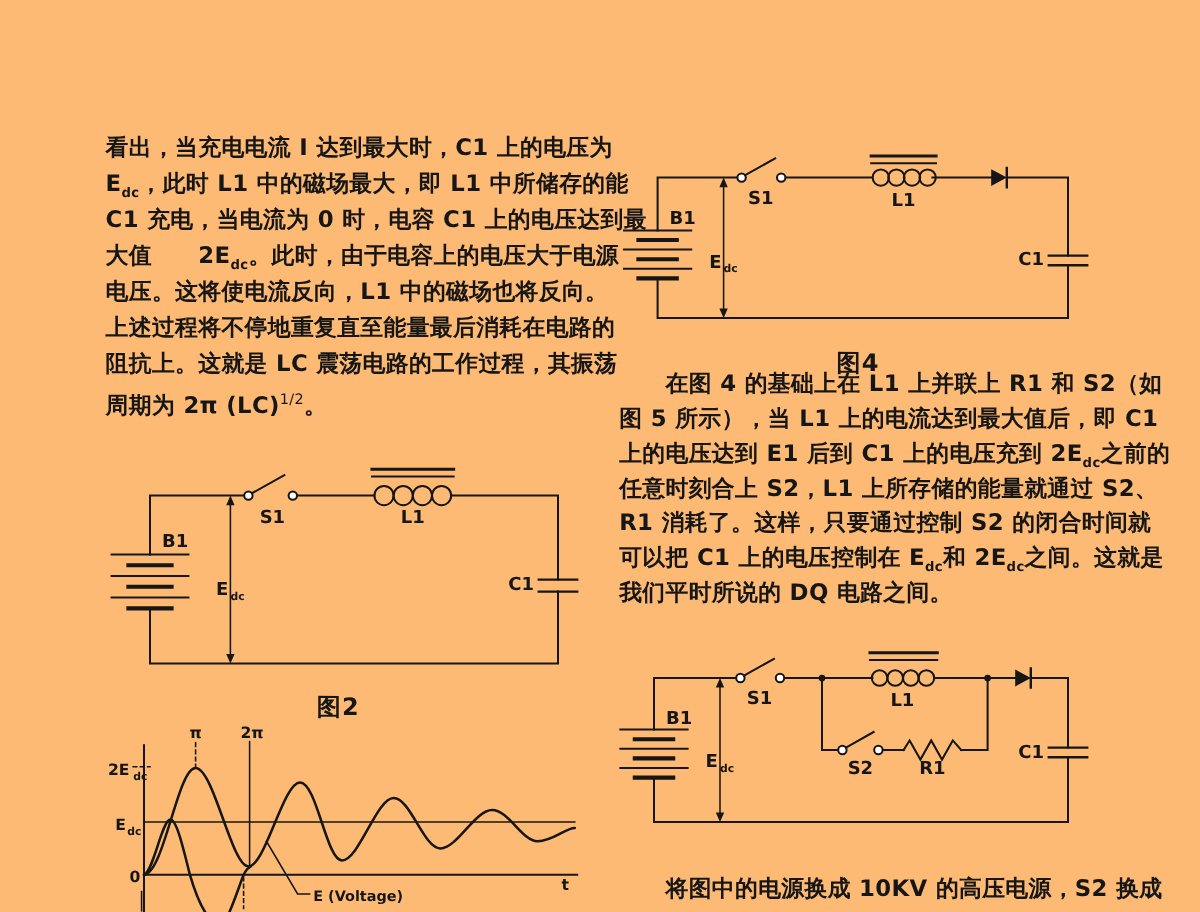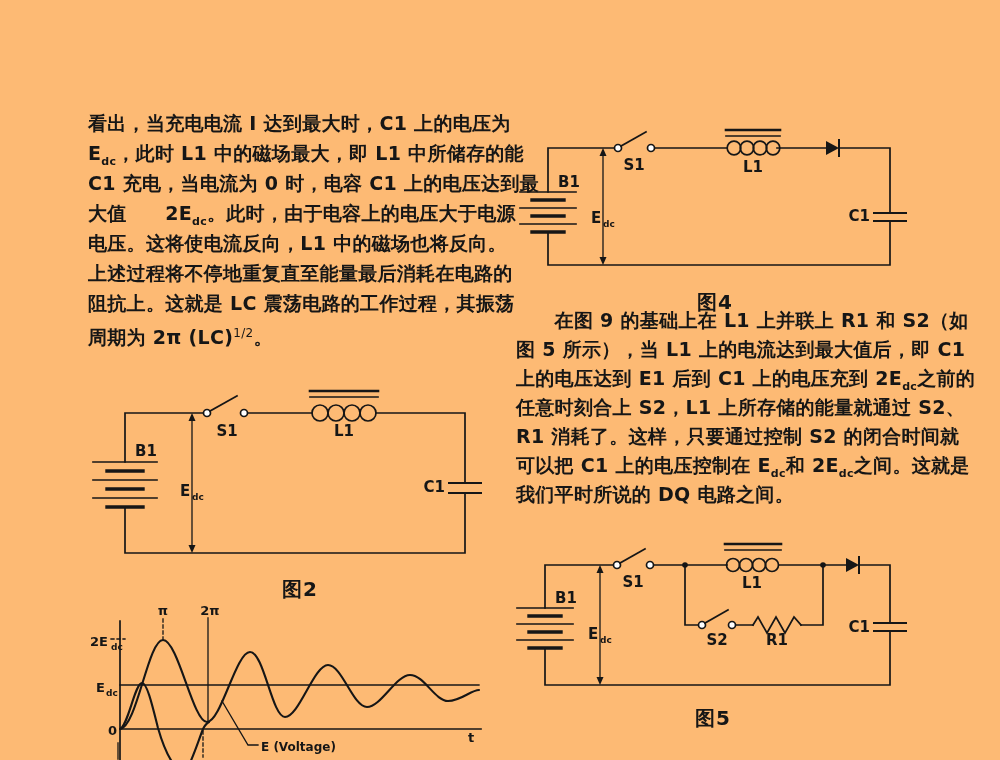--- a/index.html
+++ b/index.html
@@ -79,21 +79,21 @@
       <circle class="st" cx="251" cy="33" r="8"></circle>
       <circle class="st" cx="267" cy="33" r="8"></circle>
       <circle class="st" cx="283" cy="33" r="8"></circle>
       <text class="mid" x="259" y="56">L1</text>
     </g>
     <g>
       <path class="st med" d="M364,103 H396 M364,113 H396"></path>
       <text class="end" x="360" y="112">C1</text>
     </g>
   </svg>
-  <div class="caption" style="left:94px;top:576px;width:412px;">图2</div>
+  <div class="caption" style="left:76px;top:576px;width:412px;">图2</div>
 
   <svg class="fig" style="left:85px;top:595px;" width="420" height="165" viewBox="0 0 420 165">
     <g>
       <path class="st" d="M35,26 V165"></path>
       <path class="st" d="M35,134 H396"></path>
       <path class="st thin" d="M33,148 V164"></path>
       <path class="st thin" d="M35,90 H394"></path>
       <path class="st thin dash" d="M26,44 H40"></path>
     </g>
     <g>
@@ -157,21 +157,21 @@
       <path class="st med" d="M329,30 V46"></path>
     </g>
     <g>
       <path class="st med" d="M364,103 H396 M364,111 H396"></path>
       <text class="end" x="360" y="111">C1</text>
     </g>
   </svg>
   <div class="caption" style="left:510px;top:289px;width:410px;">图4</div>
 
   <div class="para right-para">
-    <div class="tline"><span>　　在图 9 的基础上在 L1 上并联上 R1 和 S2（如</span></div>
+    <div class="tline"><span>　　在图 4 的基础上在 L1 上并联上 R1 和 S2（如</span></div>
     <div class="tline"><span>图 5 所示），当 L1 上的电流达到最大值后，即 C1</span></div>
     <div class="tline"><span>上的电压达到 E1 后到 C1 上的电压充到 2E</span><sub>dc</sub><span>之前的</span></div>
     <div class="tline"><span>任意时刻合上 S2，L1 上所存储的能量就通过 S2、</span></div>
     <div class="tline"><span>R1 消耗了。这样，只要通过控制 S2 的闭合时间就</span></div>
     <div class="tline"><span>可以把 C1 上的电压控制在 E</span><sub>dc</sub><span>和 2E</span><sub>dc</sub><span>之间。这就是</span></div>
     <div class="tline"><span>我们平时所说的 DQ 电路之间。</span></div>
   </div>
 
   <svg class="fig" style="left:510px;top:535px;" width="480" height="162" viewBox="0 0 480 162">
     <g>
@@ -220,16 +220,18 @@
     </g>
     <g>
       <path class="fillb" d="M336,23 V37 L349,30 z"></path>
       <path class="st med" d="M349,22 V38"></path>
     </g>
     <g>
       <path class="st med" d="M364,88 H396 M364,96 H396"></path>
       <text class="end" x="360" y="97">C1</text>
     </g>
   </svg>
-  <div class="caption" style="left:510px;top:705px;width:406px;">图5</div>
-
+
+  <div class="para closing">
+    <div class="tline"><span>　　将图中的电源换成 10KV 的高压电源，S2 换成</span></div>
+  </div>
 
 </div>
 
 </body></html>

